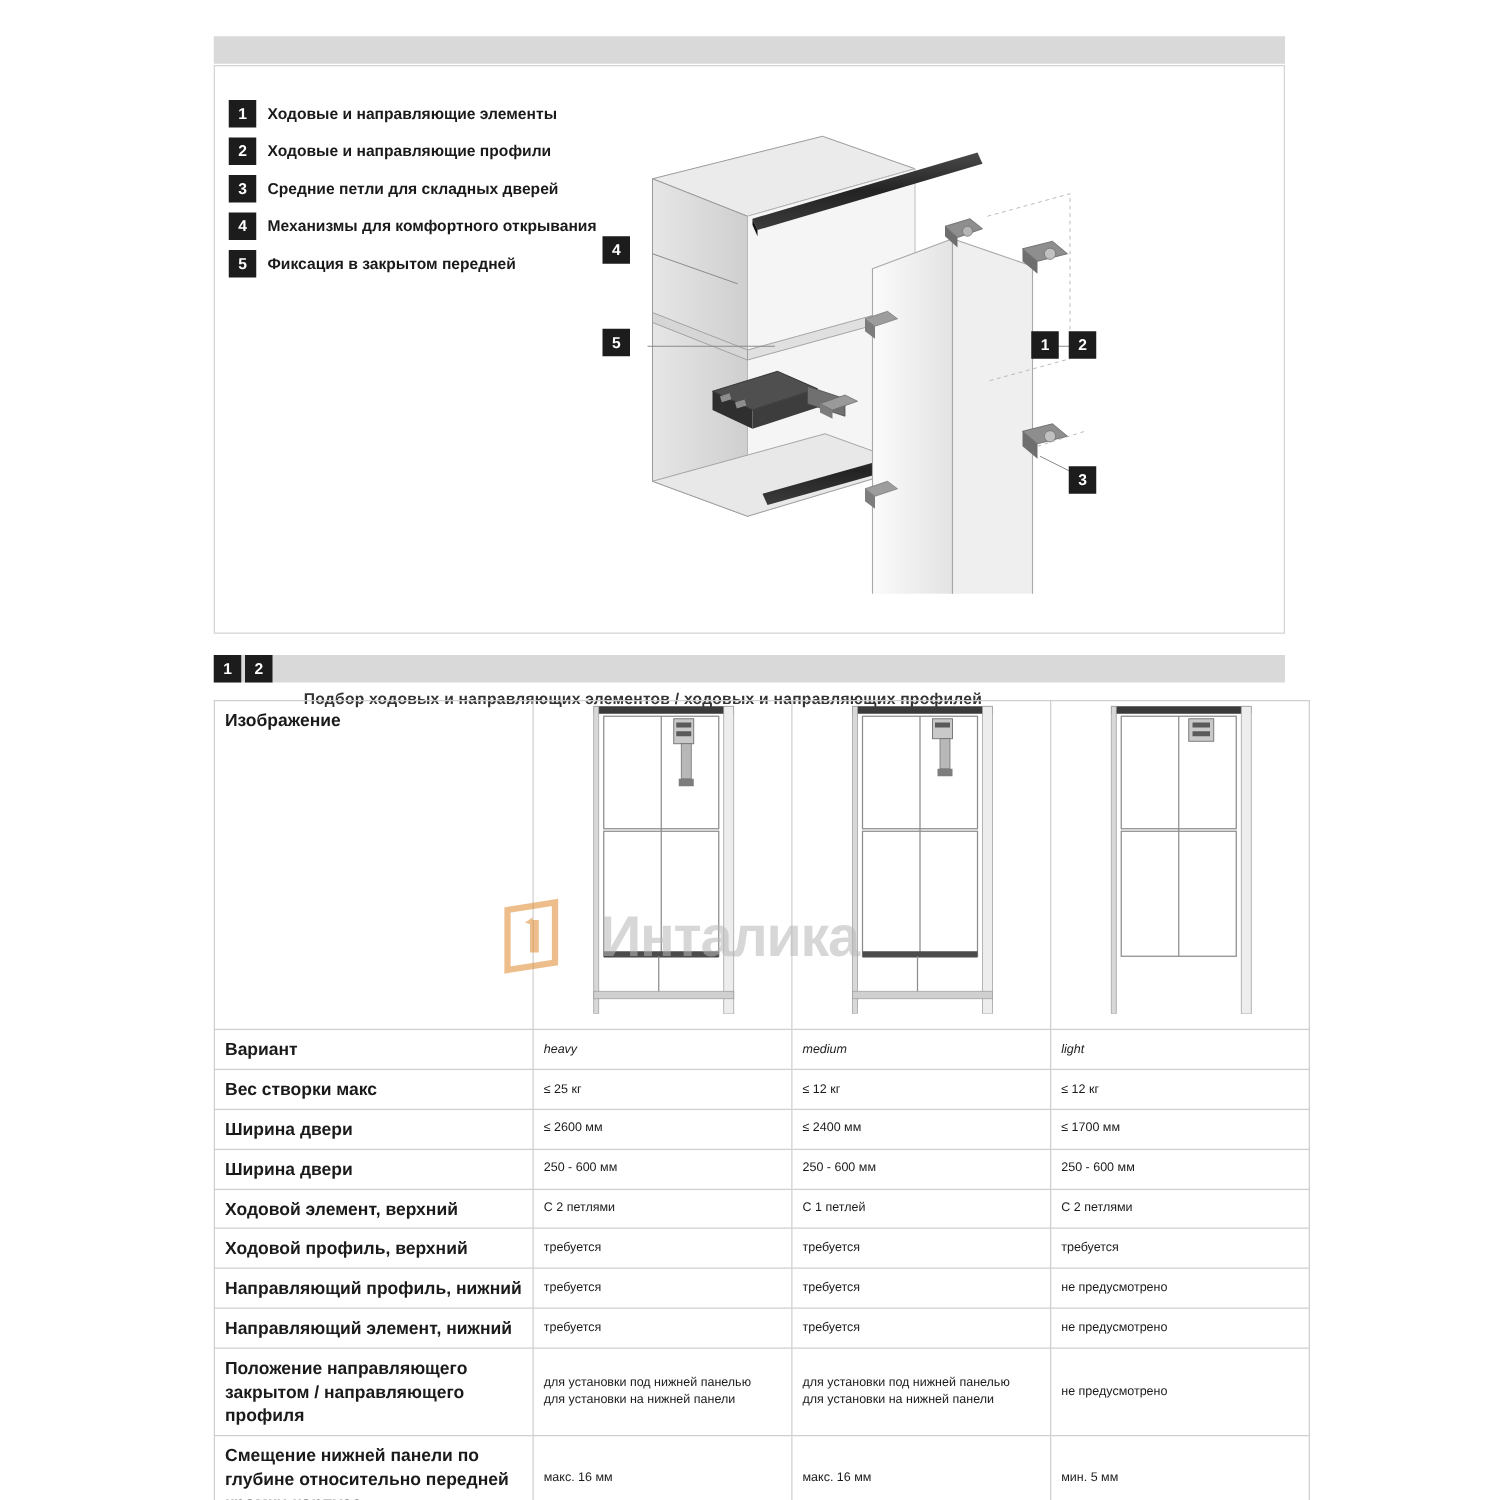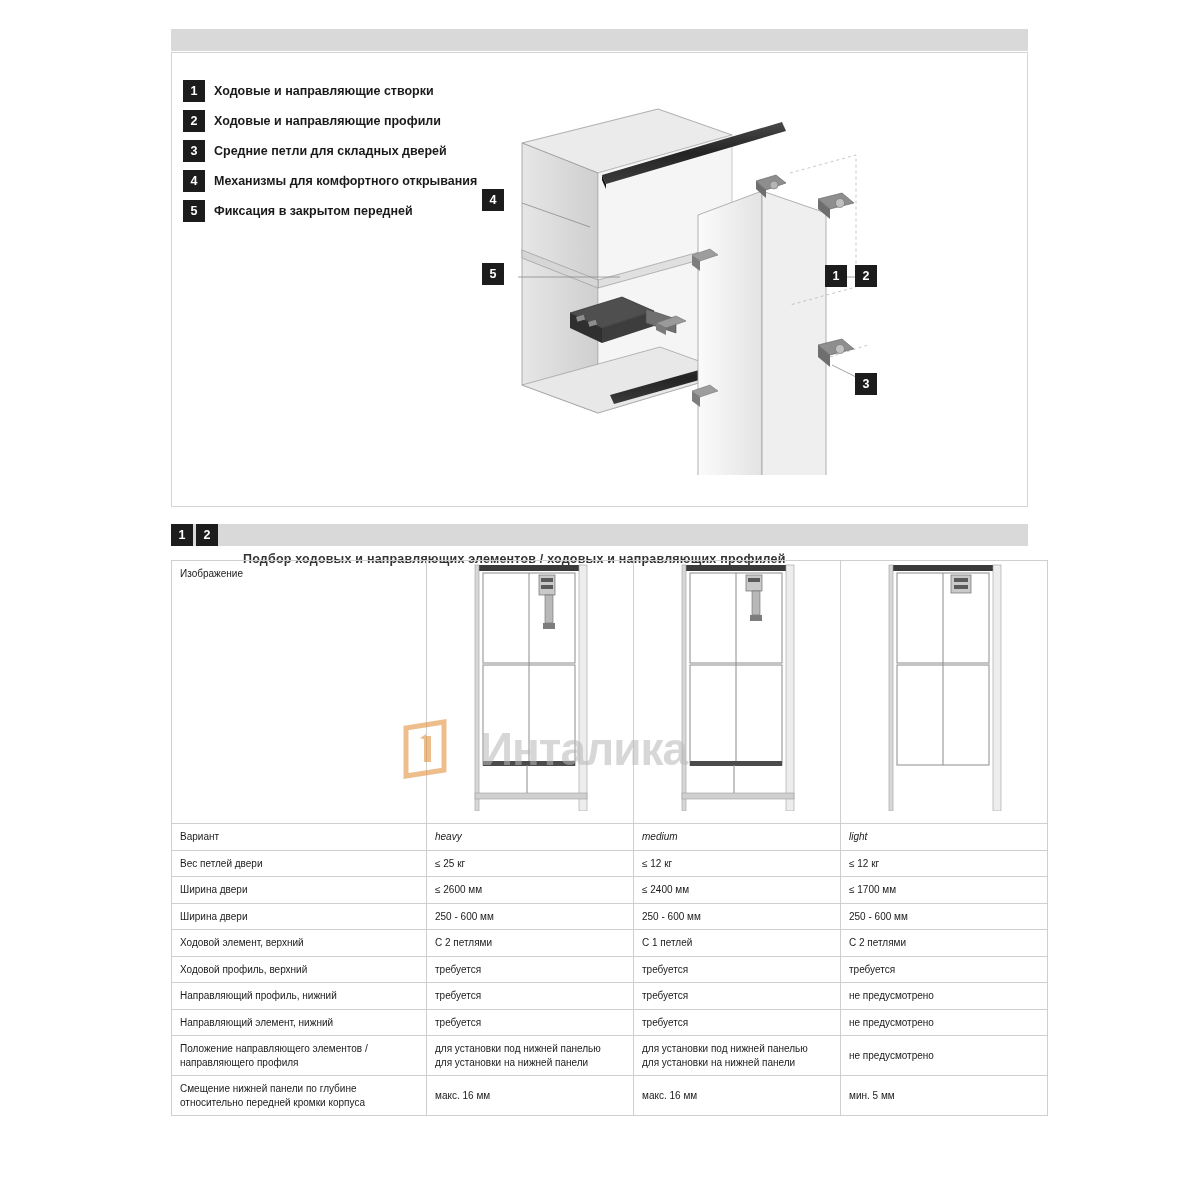--- a/index.html
+++ b/index.html
@@ -109,22 +109,22 @@
     font-size: 10.5px;
   }
   #selection-table td {
     border: 1px solid #cfcfcf;
     padding: 6px 8px;
     vertical-align: middle;
     color: #1a1a1a;
   }
   #selection-table td.rowhead {
     width: 238px;
-    font-weight: normal;
-    font-size: 10px;
+    font-weight: bold;
+    font-size: 14px;
     line-height: 1.35;
   }
   #selection-table td.cell {
     width: 206px;
     font-size: 10px;
     line-height: 1.35;
   }
   #selection-table tr.img-row td {
     height: 250px;
     vertical-align: top;
@@ -182,21 +182,21 @@
 
   <div class="section-bar" id="overview-bar" style="left:171px; top:29px; width:857px;">
     <span class="bar-title">Обзор системы</span>
   </div>
 
   <div id="overview-panel"></div>
 
   <div id="legend-list">
     <div class="legend-row">
       <span class="num-badge">1</span>
-      <span class="legend-label">Ходовые и направляющие створки</span>
+      <span class="legend-label">Ходовые и направляющие элементы</span>
     </div>
     <div class="legend-row">
       <span class="num-badge">2</span>
       <span class="legend-label">Ходовые и направляющие профили</span>
     </div>
     <div class="legend-row">
       <span class="num-badge">3</span>
       <span class="legend-label">Средние петли для складных дверей</span>
     </div>
     <div class="legend-row">
@@ -397,21 +397,21 @@
       </tr>
 
       <tr>
         <td class="rowhead">Вариант</td>
         <td class="cell variant-name">heavy</td>
         <td class="cell variant-name">medium</td>
         <td class="cell variant-name">light</td>
       </tr>
 
       <tr>
-        <td class="rowhead">Вес петлей двери</td>
+        <td class="rowhead">Вес створки макс</td>
         <td class="cell">≤ 25 кг</td>
         <td class="cell">≤ 12 кг</td>
         <td class="cell">≤ 12 кг</td>
       </tr>
 
       <tr>
         <td class="rowhead">Ширина двери</td>
         <td class="cell">≤ 2600 мм</td>
         <td class="cell">≤ 2400 мм</td>
         <td class="cell">≤ 1700 мм</td>
@@ -446,21 +446,21 @@
       </tr>
 
       <tr>
         <td class="rowhead">Направляющий элемент, нижний</td>
         <td class="cell">требуется</td>
         <td class="cell">требуется</td>
         <td class="cell">не предусмотрено</td>
       </tr>
 
       <tr>
-        <td class="rowhead" style="white-space:pre-line;">Положение направляющего элементов / направляющего профиля</td>
+        <td class="rowhead" style="white-space:pre-line;">Положение направляющего закрытом / направляющего профиля</td>
         <td class="cell" style="white-space:pre-line;">для установки под нижней панелью
 для установки на нижней панели</td>
         <td class="cell" style="white-space:pre-line;">для установки под нижней панелью
 для установки на нижней панели</td>
         <td class="cell" style="white-space:pre-line;">не предусмотрено</td>
       </tr>
 
       <tr>
         <td class="rowhead" style="white-space:pre-line;">Смещение нижней панели по глубине относительно передней кромки корпуса</td>
         <td class="cell">макс. 16 мм</td>

